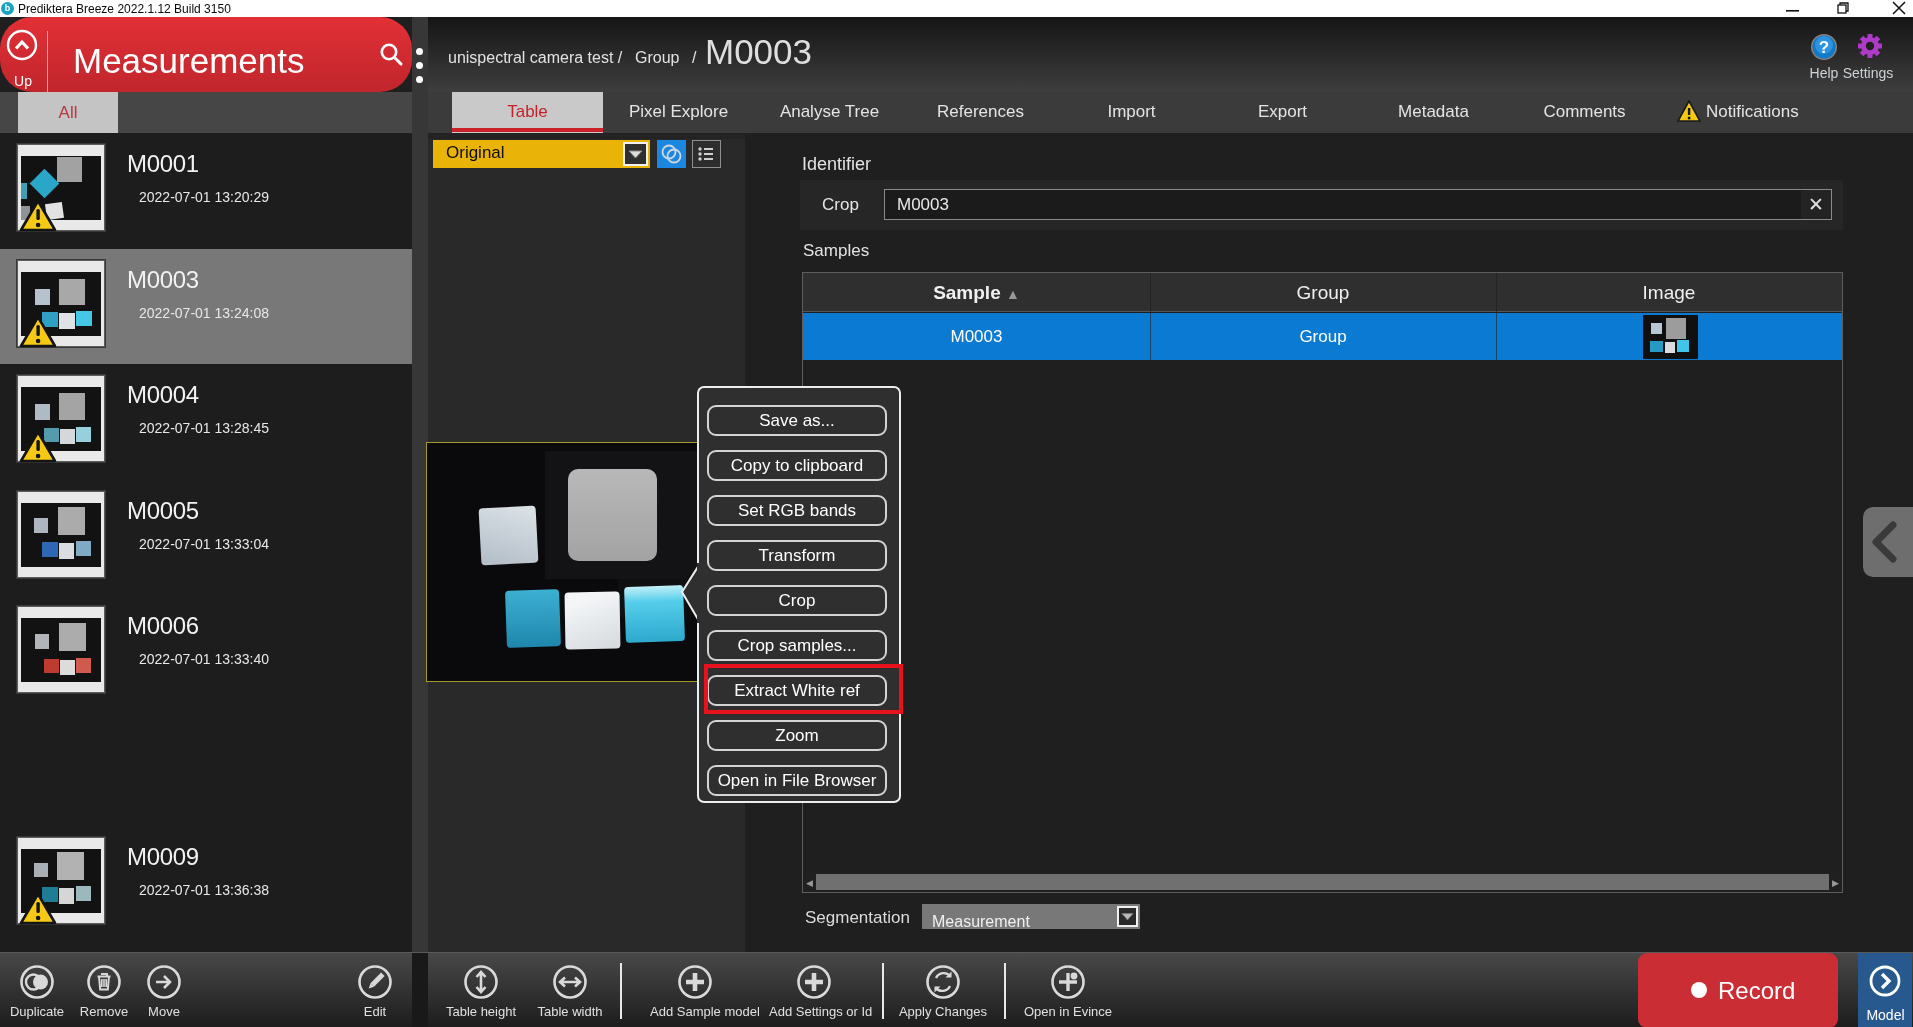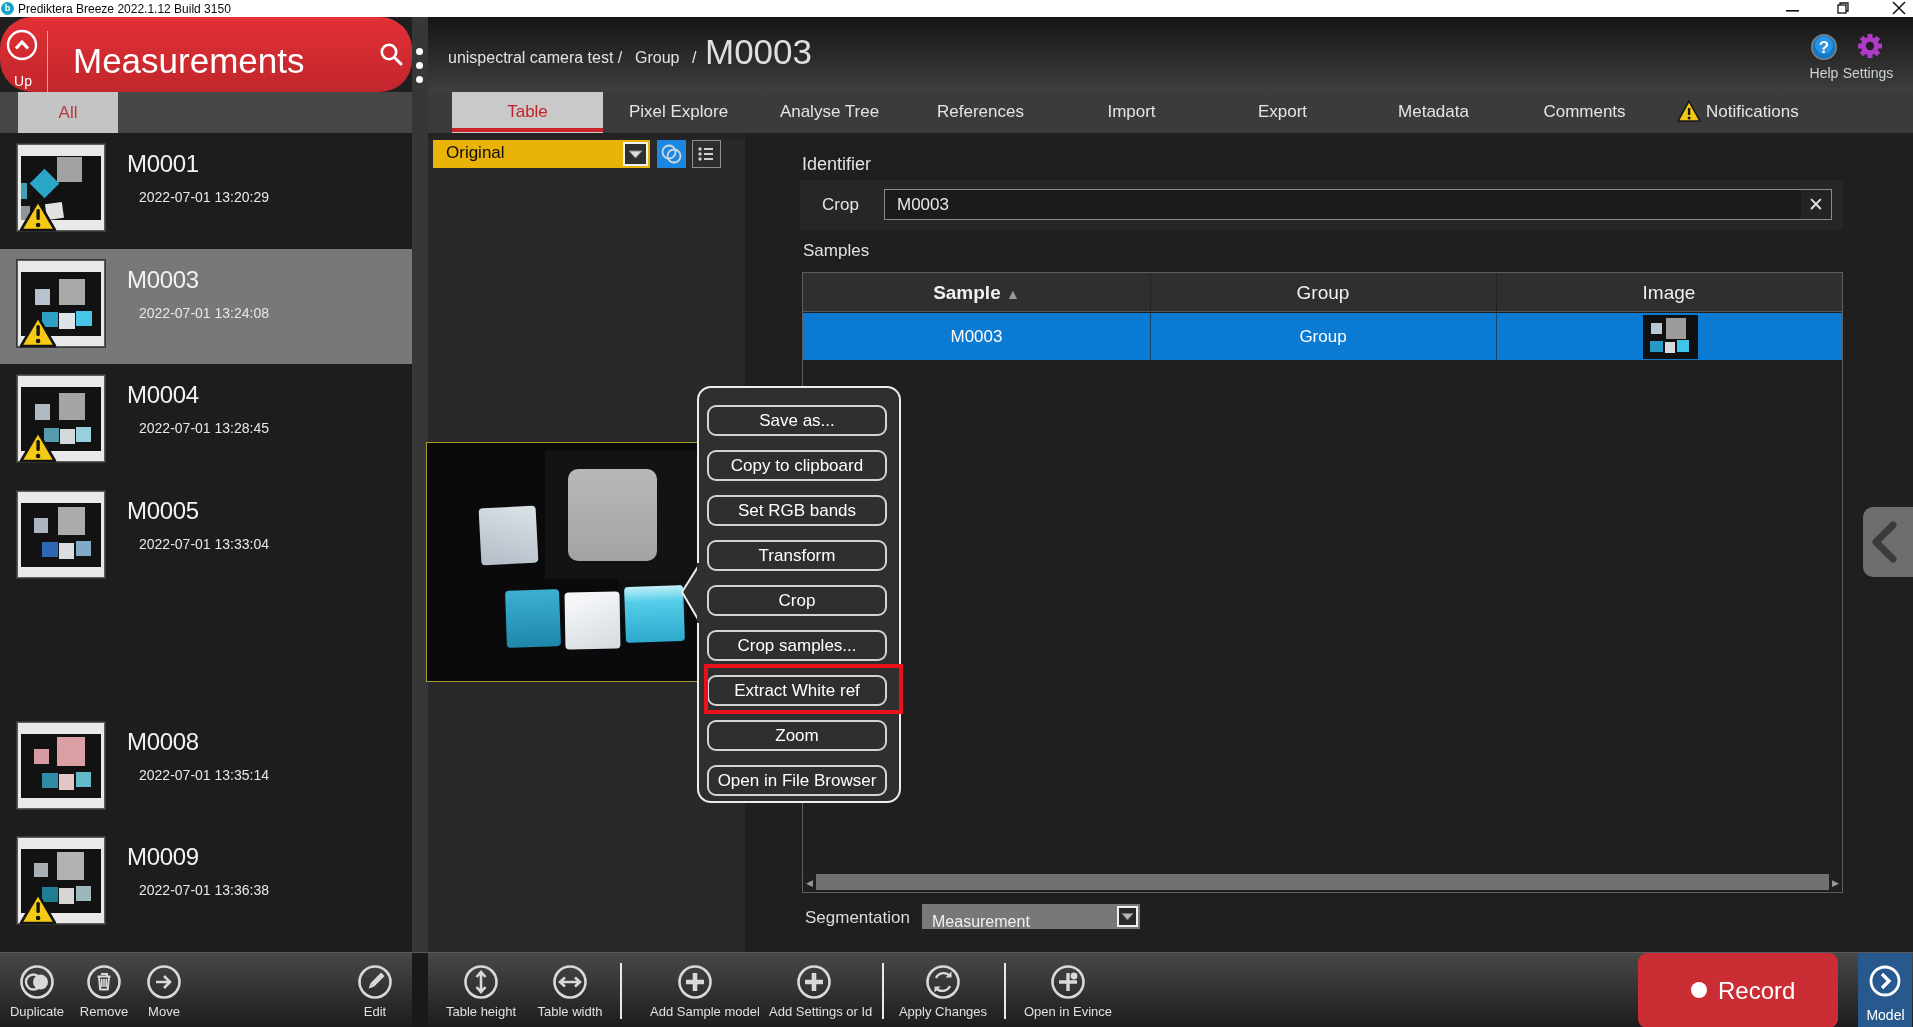--- a/index.html
+++ b/index.html
@@ -111,21 +111,21 @@
 .tool .lbl { margin-top:3px; font-size:13px; color:#e0e0e0; white-space:nowrap; }
 .tdiv { position:absolute; top:10px; width:2px; height:56px; background:#e8e8e8; }
 #record { position:absolute; left:1638px; top:0; width:200px; height:75px; background:#cb2d35; color:#fff;border-radius:9px; }
 #record .dot { position:absolute; left:53px; top:29px; width:16px; height:16px; border-radius:50%; background:#fff; }
 #record .t { position:absolute; left:80px; top:24px; font-size:24px; }
 #modelbtn { position:absolute; left:1858px; top:0; width:54px; height:75px; background:#27598e; color:#fff; text-align:center; }
 #modelbtn .lbl { position:absolute; left:0; top:54px; width:55px; font-size:14px; }
 
 
 #ctxmenu { left:697px; top:386px; width:204px; height:417px; background:#2f2f2f;
-  border:2px solid #ededed; border-radius:14px; }
+  border:2px solid #ededed; border-radius:7px; }
 .mbtn { position:absolute; left:8px; width:180px; height:31px; background:#2f2f2f;
   border:2px solid #d4d4d4; border-radius:9px; color:#fff; font-size:17px;
   text-align:center; line-height:27px; }
 #redbox { position:absolute; left:5px; top:276px; width:199px; height:50px; border:4px solid #e8111c; }
 </style>
 </head>
 <body>
 <div id="app">
 
   <div id="titlebar" class="abs">
@@ -270,32 +270,32 @@
             <div class="sq" style="left:13px;top:15px;width:14px;height:15px;background:#adb6c0;"></div>
             <div class="sq" style="left:37px;top:4px;width:27px;height:28px;background:#ababab;"></div>
             <div class="sq" style="left:21px;top:39px;width:16px;height:15px;background:#2e68b5;"></div>
             <div class="sq" style="left:38px;top:40px;width:15px;height:16px;background:#dadde0;"></div>
             <div class="sq" style="left:55px;top:38px;width:15px;height:15px;background:#7fa9c5;"></div>
           </div>
         </div>
         <div class="ititle">M0005</div>
         <div class="idate">2022-07-01 13:33:04</div>
       </div>
-      <div class="item " style="top:578px">
+      <div class="item " style="top:462px">
         <div class="thumb">
           <div class="timg">
-            <div class="sq" style="left:13px;top:15px;width:15px;height:15px;background:#d59aa2;"></div>
-            <div class="sq" style="left:36px;top:3px;width:28px;height:29px;background:#daa0a4;"></div>
-            <div class="sq" style="left:21px;top:39px;width:16px;height:15px;background:#2e8ca4;"></div>
-            <div class="sq" style="left:38px;top:40px;width:15px;height:16px;background:#e3c6c8;"></div>
-            <div class="sq" style="left:55px;top:38px;width:15px;height:15px;background:#62bac9;"></div>
-          </div>
-        </div>
-        <div class="ititle">M0008</div>
-        <div class="idate">2022-07-01 13:35:14</div>
+            <div class="sq" style="left:14px;top:16px;width:14px;height:15px;background:#b2b6bb;"></div>
+            <div class="sq" style="left:38px;top:5px;width:27px;height:28px;background:#acacac;"></div>
+            <div class="sq" style="left:23px;top:41px;width:15px;height:14px;background:#bf3b31;"></div>
+            <div class="sq" style="left:39px;top:42px;width:15px;height:15px;background:#dcdcdc;"></div>
+            <div class="sq" style="left:55px;top:40px;width:15px;height:15px;background:#d05a4e;"></div>
+          </div>
+        </div>
+        <div class="ititle">M0006</div>
+        <div class="idate">2022-07-01 13:33:40</div>
       </div>
       <div class="item " style="top:693px">
         <div class="thumb">
           <div class="timg">
             <div class="sq" style="left:13px;top:14px;width:14px;height:14px;background:#a8b0b6;"></div>
             <div class="sq" style="left:36px;top:3px;width:27px;height:28px;background:#b2b2b2;"></div>
             <div class="sq" style="left:21px;top:38px;width:16px;height:15px;background:#1f7e94;"></div>
             <div class="sq" style="left:38px;top:39px;width:15px;height:16px;background:#d6d6d6;"></div>
             <div class="sq" style="left:55px;top:37px;width:15px;height:15px;background:#9cb8bc;"></div>
           </div>

